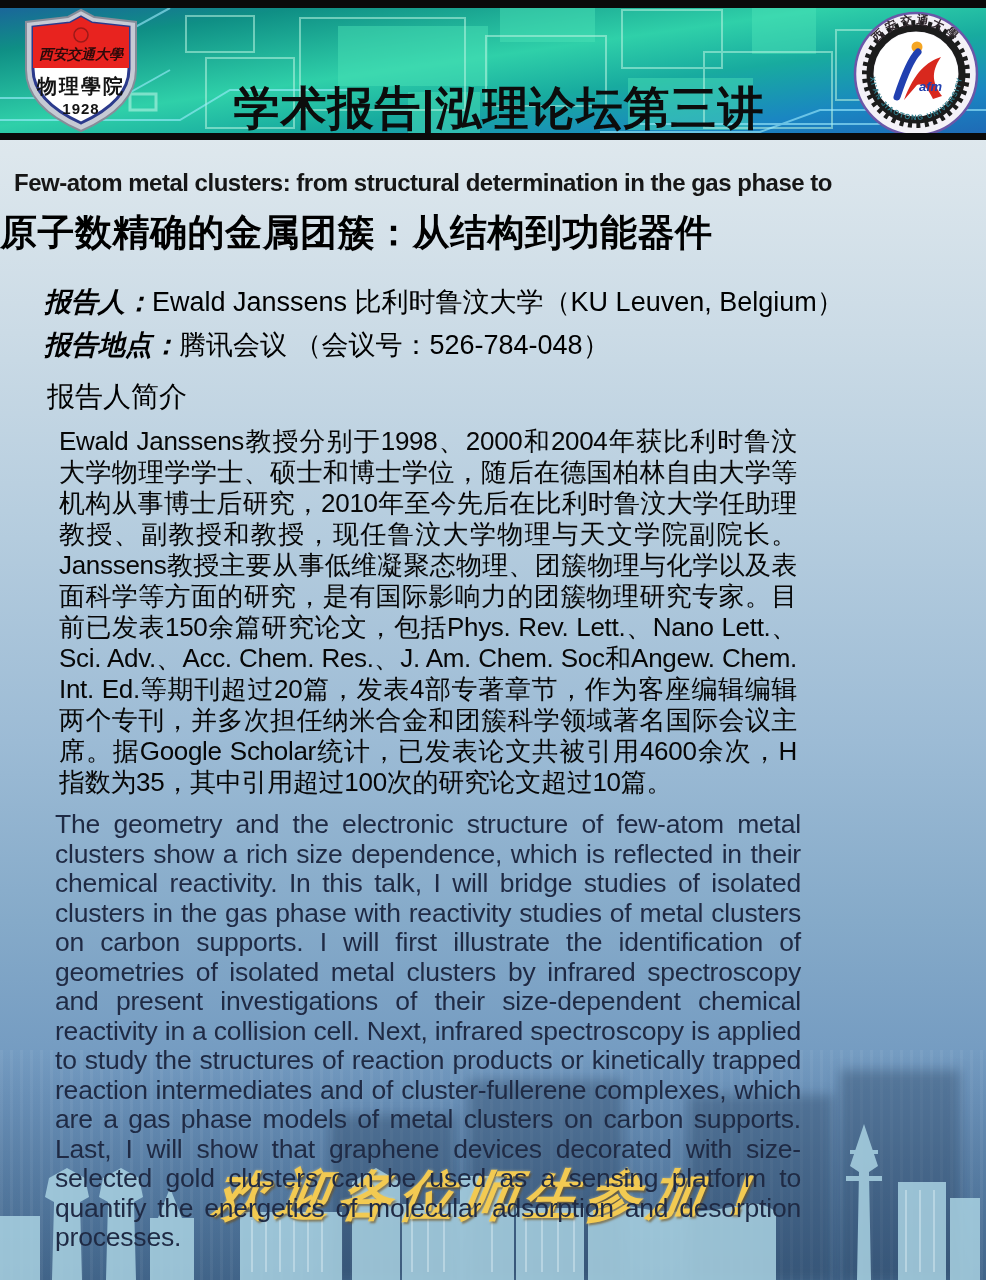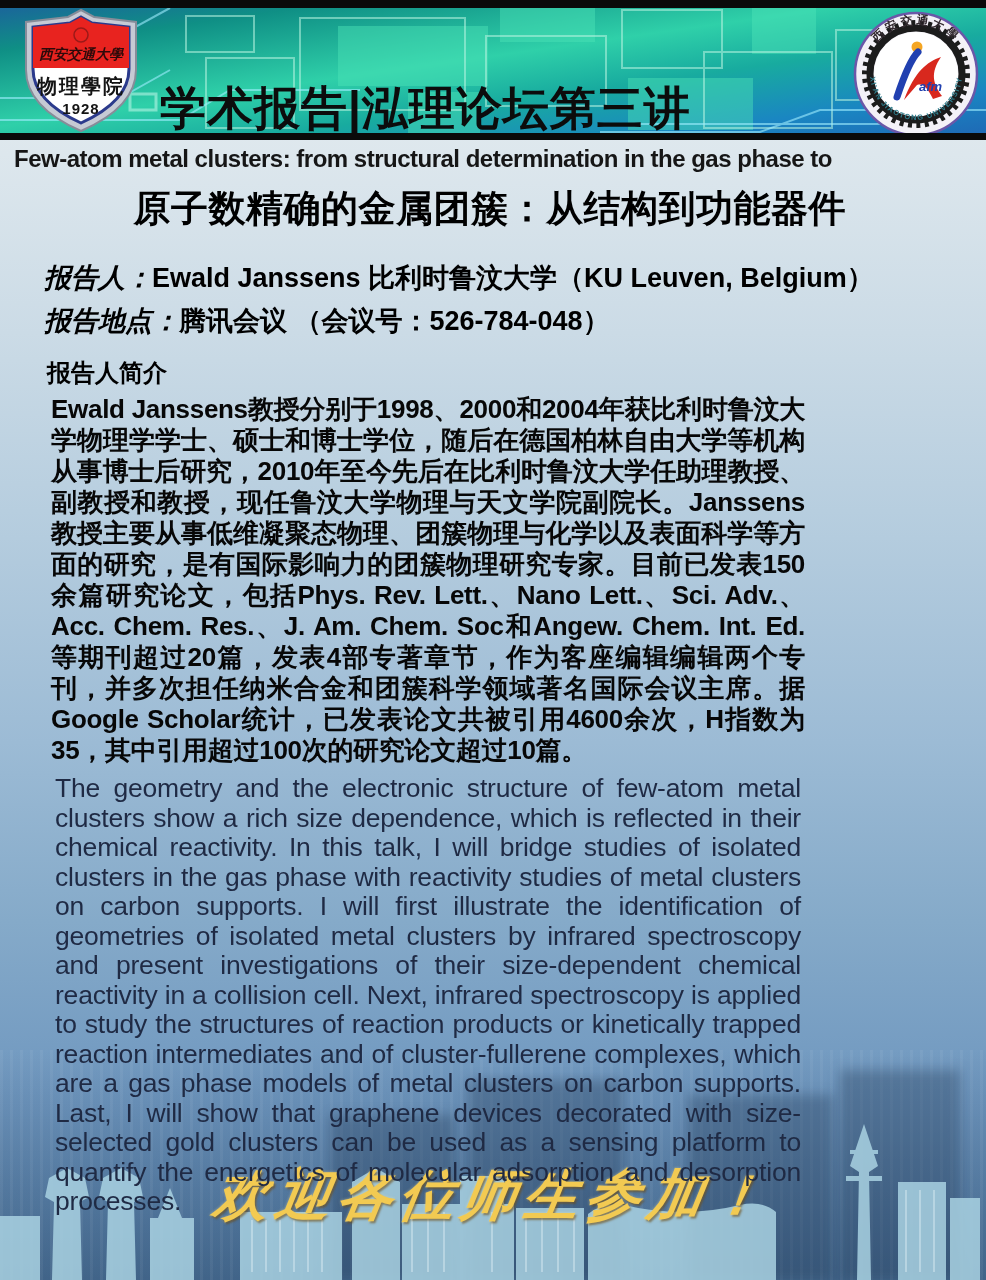--- a/index.html
+++ b/index.html
@@ -15,48 +15,48 @@
       #9cbbd5 58%, #85aac9 72%, #6f97bf 86%, #5a85af 100%);
   }
 
   
   .banner { position:absolute; top:0; left:0; width:986px; height:140px; z-index:10; }
   .banner-bg { position:absolute; inset:0; }
   .bar-top    { position:absolute; top:0;    left:0; width:100%; height:8px; background:#0a0a0a; z-index:4; }
   .bar-bottom { position:absolute; top:133px;left:0; width:100%; height:7px; background:#0a0a0a; z-index:4; }
   .banner-title {
     position:absolute; left:160px; right:148px; top:47px; z-index:3;
-    font-size:46px; font-weight:900; color:#0c0c0c;
+    text-align:center; font-size:46px; font-weight:900; color:#0c0c0c;
     letter-spacing:1px; white-space:nowrap;
   }
   .logo-shield { position:absolute; left:10px;  top:8px;  width:142px; height:126px; z-index:3; }
   .logo-round  { position:absolute; right:7px;  top:11px; width:126px; height:126px; z-index:3; }
 
   
-  .content { position:absolute; top:128px; left:0; width:846px; z-index:5; }
+  .content { position:absolute; top:152px; left:0; width:846px; z-index:5; }
   .title-en {
     margin-top:13px; text-align:center; font-weight:bold; color:#161616;
     font-size:24px; line-height:36px; letter-spacing:-0.5px;
   }
   .title-en .line { white-space:nowrap; }
   .title-zh {
-    margin-top:7px; text-align:right; font-size:37px; font-weight:bold;
+    margin-top:7px; text-align:left; font-size:37px; font-weight:bold;
     color:#000; letter-spacing:0.5px;
   }
   .info-list { list-style:none; margin:23px 0 0 0; padding:0 38px 0 44px; }
   .info-item { font-size:27px; line-height:43px; color:#000; white-space:nowrap; }
   .info-label { font-weight:bold;font-style:italic; }
-  .info-value { font-weight:bold;text-align:right; }
+  .info-value { font-weight:normal;text-align:right; }
 
   .section { padding:0 37px 0 47px; }
-  .section-heading { font-size:24px; font-weight:bold; color:#000;
+  .section-heading { font-size:28px; font-weight:normal; color:#000;
     margin:13px 0 3px 0; line-height:34px; }
   .bio-text {
-    margin:4px; font-size:26px; line-height:31px; text-align:justify;
-    color:#070707; letter-spacing:-0.3px;font-weight:bold;
+    margin:12px; font-size:26px; line-height:31px; text-align:justify;
+    color:#070707; letter-spacing:-0.3px;
   }
   .abstract-text {
     margin:8px; font-size:26.5px; line-height:29.5px; text-align:justify;
     color:#1f2a44; letter-spacing:-0.2px;
   }
 
   
   .footer-area { position:absolute; left:0; bottom:0; width:986px; height:230px; z-index:2; }
   .bottom-shade {
     position:absolute; inset:0;

